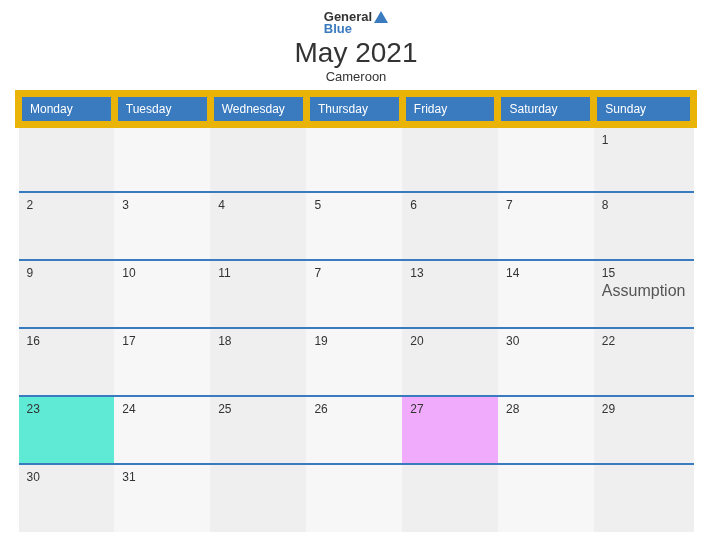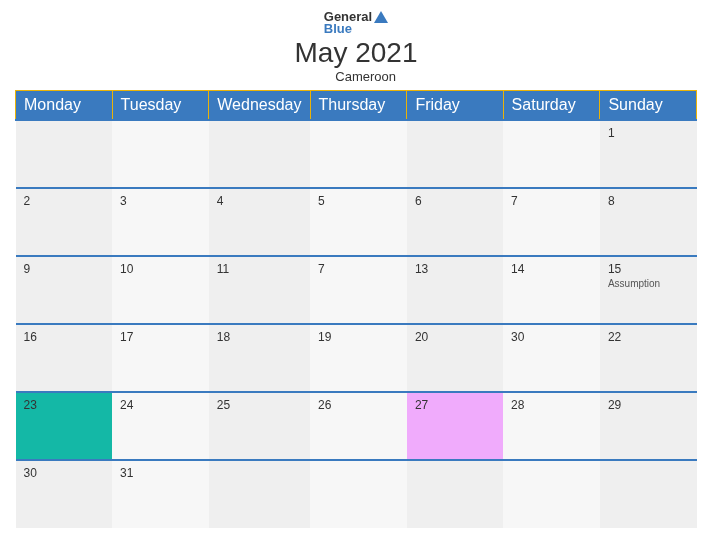--- a/index.html
+++ b/index.html
@@ -50,35 +50,35 @@
       font-size: 28px;
       font-weight: normal;
       color: #333;
       text-align: center;
       flex: 1;
     }
     .country {
       font-size: 13px;
       color: #333;
       min-width: 80px;
-      text-align: right;
+      text-align: center;
     }
     
     .calendar {
       width: 100%;
       border-collapse: collapse;
     }
     .calendar thead tr th {
       background: #3a7abf;
       color: #fff;
-      font-size: 16px;
+      font-size: 12px;
       font-weight: normal;
       padding: 5px 8px;
       text-align: left;
-      border: 1px solid #eab308;
+      border: 7px solid #eab308;
     }
     .calendar tbody tr td {
       width: calc(100% / 7);
       height: 68px;
       vertical-align: top;
       padding: 5px 8px;
       border-top: 2px solid #3a7abf;
       border-bottom: none;
       border-left: none;
       border-right: none;
@@ -91,21 +91,21 @@
     }
     .calendar tbody tr td:nth-child(even) {
       background: #f5f5f5;
     }
     .day-num {
       font-size: 12px;
       color: #333;
       display: block;
     }
     .event-text {
-      font-size: 10px;
+      font-size: 16px;
       color: #555;
       display: block;
       margin-top: 2px;
     }
     
     .last-row td {
       height: 55px;
     }
   </style>
 </head>
@@ -213,21 +213,21 @@
             <span class="day-num">20</span>
           </td>
           <td style="background: rgb(247, 247, 247);">
             <span class="day-num">30</span>
           </td>
           <td style="background: rgb(239, 239, 239);">
             <span class="day-num">22</span>
           </td>
         </tr>
         <tr>
-          <td style="background: #14b8a6; margin-left: 48px;">
+          <td style="background: #5eead4; margin-left: 48px;">
             <span class="day-num">23</span>
           </td>
           <td style="background: rgb(247, 247, 247);">
             <span class="day-num">24</span>
           </td>
           <td style="background: rgb(239, 239, 239);">
             <span class="day-num">25</span>
           </td>
           <td style="background: rgb(247, 247, 247);">
             <span class="day-num">26</span>

